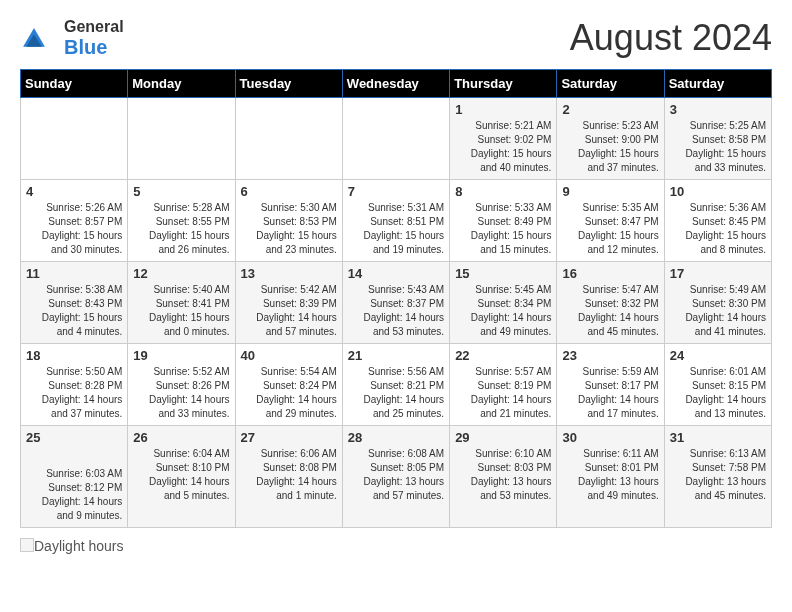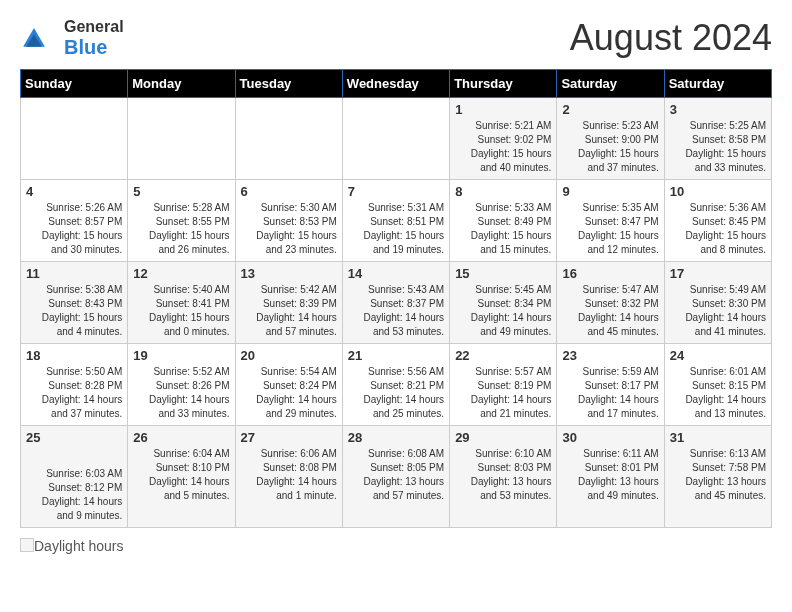--- a/index.html
+++ b/index.html
@@ -259,21 +259,21 @@
 Sunset: 8:28 PM
 Daylight: 14 hours and 37 minutes.</div>
           </td>
           <td>
             <span class="day-number">19</span>
             <div class="day-info" style="white-space: pre-line;">Sunrise: 5:52 AM
 Sunset: 8:26 PM
 Daylight: 14 hours and 33 minutes.</div>
           </td>
           <td>
-            <span class="day-number">20</span>
+            <span class="day-number">40</span>
             <div class="day-info" style="white-space: pre-line;">Sunrise: 5:54 AM
 Sunset: 8:24 PM
 Daylight: 14 hours and 29 minutes.</div>
           </td>
           <td>
             <span class="day-number">21</span>
             <div class="day-info" style="white-space: pre-line;">Sunrise: 5:56 AM
 Sunset: 8:21 PM
 Daylight: 14 hours and 25 minutes.</div>
           </td>

